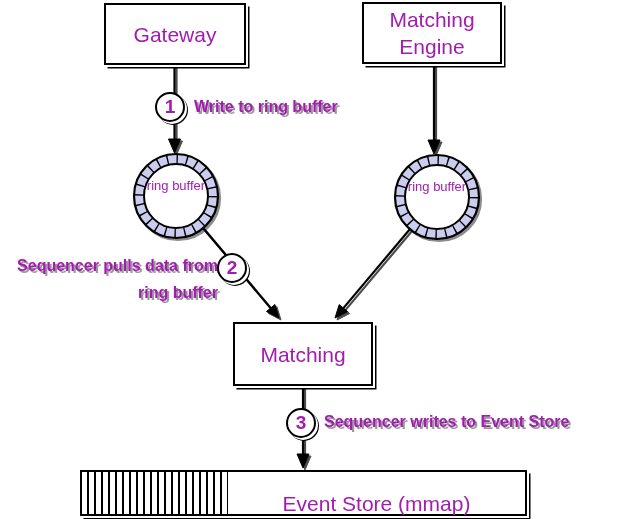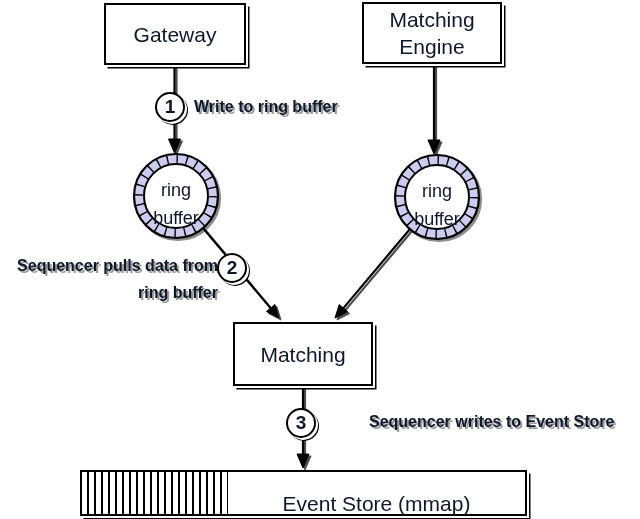--- a/index.html
+++ b/index.html
@@ -1,21 +1,21 @@
 <!DOCTYPE html>
 <html><head>
 <meta charset="utf-8">
 <style>
   html, body { margin: 0; padding: 0; background: #ffffff; }
   .stage {
     position: relative;
     width: 640px;
     height: 519px;
     background: #ffffff;
-    color: #0f172a;
+    color: #a21caf;
     font-family: "Liberation Sans", sans-serif;
     overflow: hidden;
   }
 
   
   svg.layer { position: absolute; left: 0; top: 0; z-index: 1; }
   .connectors line { stroke: #000; stroke-width: 2.2; }
   .connectors polygon { fill: #000; stroke: #000; stroke-width: 1; }
   .connectors { filter: drop-shadow(2.5px 2.5px 0 rgba(0,0,0,0.7)); }
   .ringshape { filter: drop-shadow(2.5px 2.5px 0 rgba(0,0,0,0.45)); }
@@ -50,21 +50,21 @@
   .es-label {
     position: absolute; left: 146px; right: 0; top: 0; bottom: 0;
     display: flex; align-items: center; justify-content: center;
     font-size: 21px;
     margin-top: 21px;
   }
 
   
   .ring-label {
     position: absolute; width: 72px; text-align: center;
-    font-size: 18px; line-height: 28px; z-index: 2;
+    font-size: 13px; line-height: 20px; z-index: 2;
   }
   #ring-label-left  { left: 140px; top: 176px; }
   #ring-label-right { left: 401px; top: 177px; }
 
   
   .badge {
     position: absolute; box-sizing: border-box;
     width: 30px; height: 30px;
     background: #ffffff; border: 2px solid #000; border-radius: 50%;
     display: flex; align-items: center; justify-content: center;
@@ -78,21 +78,21 @@
 
   
   .step-label {
     position: absolute; font-size: 16px; font-weight: bold;
     white-space: nowrap; line-height: 24px;
     text-shadow: 2px 2px 0 rgba(0,0,0,0.4);
     z-index: 3;
   }
   #step1-label { left: 194px; top: 95px; }
   #step2-label { left: 2px;   top: 252px; width: 216px; white-space: normal; text-align: right; line-height: 27px; }
-  #step3-label { left: 324px; top: 410px; margin-left: 45px; }
+  #step3-label { left: 324px; top: 410px; }
 </style>
 </head>
 <body>
 
 <div class="stage">
 
   <svg class="layer" width="640" height="519" viewBox="0 0 640 519">
     <g class="connectors">
 
       <line x1="174.5" y1="63" x2="174.5" y2="141"></line>

